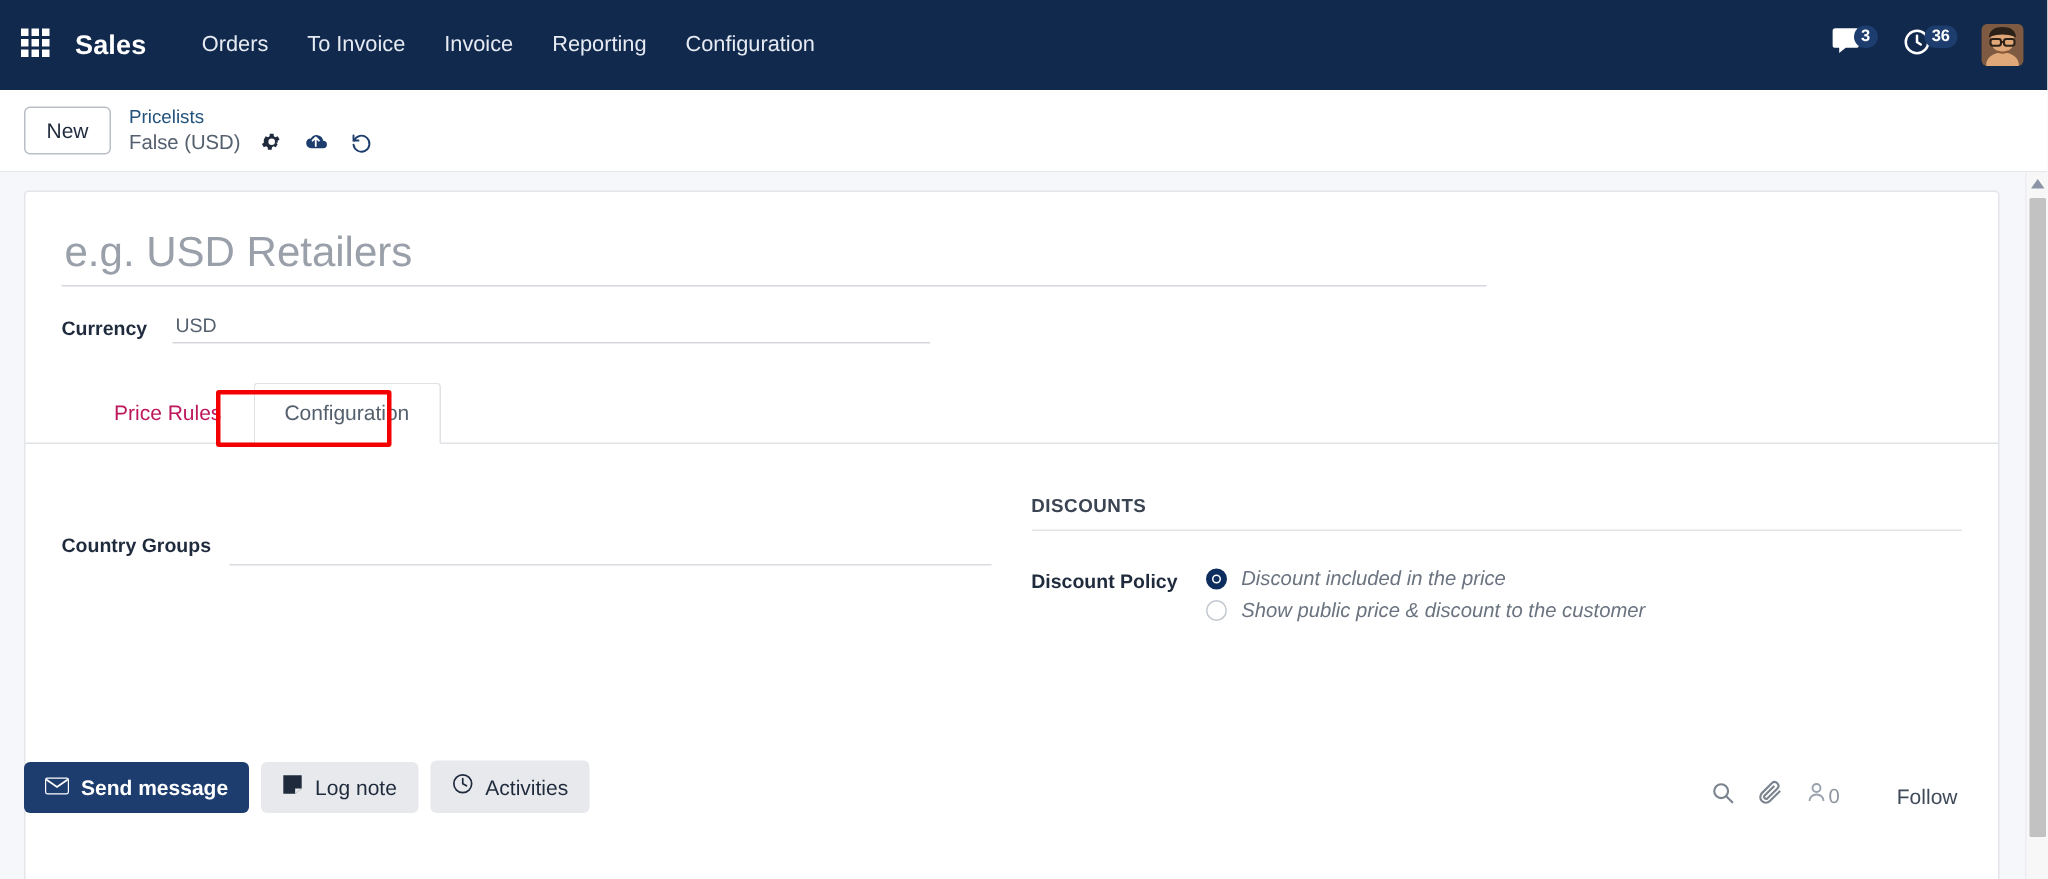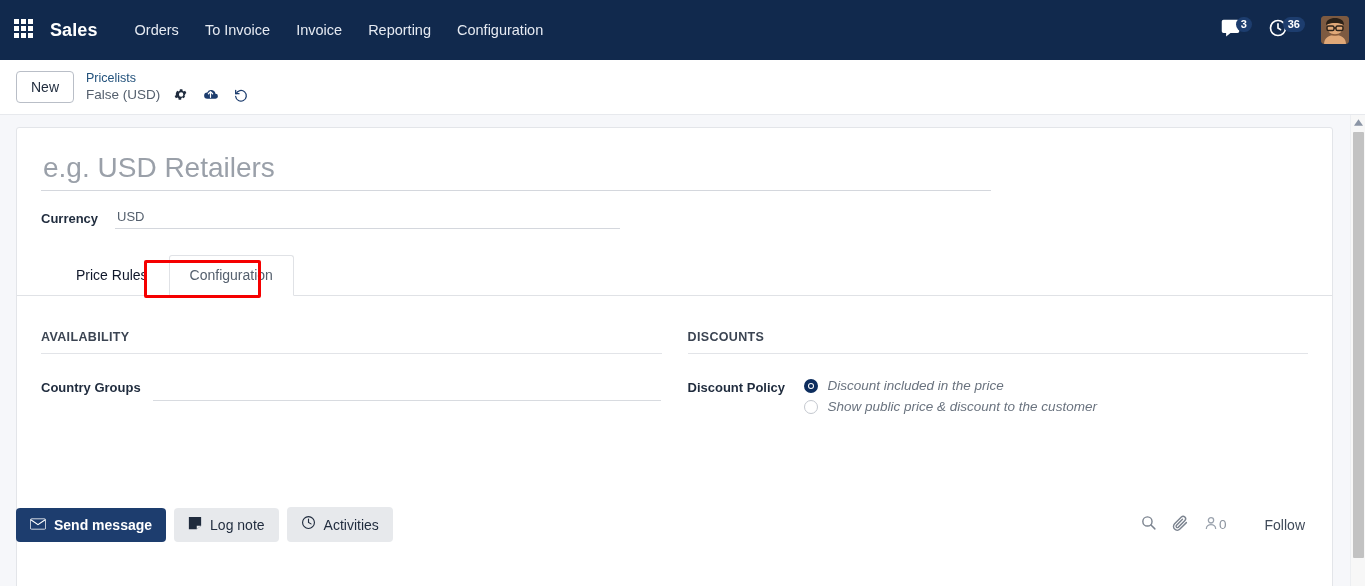--- a/index.html
+++ b/index.html
@@ -163,21 +163,21 @@
 
   
   .notebook { margin-top: 26px; position: relative; }
   .tabs {
     display: flex;
     border-bottom: 1px solid #e0e2e6;
     padding-left: 38px;
   }
   .tab {
     font-size: 14px;
-    color: #0f172a;
+    color: #be185d;
     padding: 11px 20px 12px;
     cursor: pointer;
     background: transparent;
     border: 1px solid transparent;
     margin-bottom: -1px;
     white-space: nowrap;
   }
   .tab.active {
     color: #55606e;
     background: #ffffff;
@@ -259,21 +259,21 @@
     background: #0d2d5e;
   }
   .radio-text { font-size: 13.5px; color: #6a737f; }
 
   
   .chatter-bar {
     position: absolute;
     left: 16px; top: 392px;
     width: 1317px;
     display: flex;
-    align-items: center;
+    align-items: flex-end;
     padding: 0;
   }
   .btn-chatter {
     border: none;
     border-radius: 4px;
     font-size: 14px;
     padding: 8px 14px;
     margin-right: 8px;
     cursor: pointer;
     display: flex;
@@ -439,21 +439,20 @@
     <div class="notebook">
       <div class="tabs">
         <div class="tab">Price Rules</div>
         <div class="tab active">Configuration</div>
       </div>
       <div class="tab-highlight"></div>
 
       <div class="pane">
 
         <div class="group">
-          <div class="group-title">AVAILABILITY</div>
           <div class="group-row">
             <span class="group-label w-avail">Country Groups</span>
             <input class="m2m-input" type="text" value="" style="">
           </div>
         </div>
 
         <div class="group">
           <div class="group-title">DISCOUNTS</div>
           <div class="group-row">
             <span class="group-label w-disc">Discount Policy</span>

